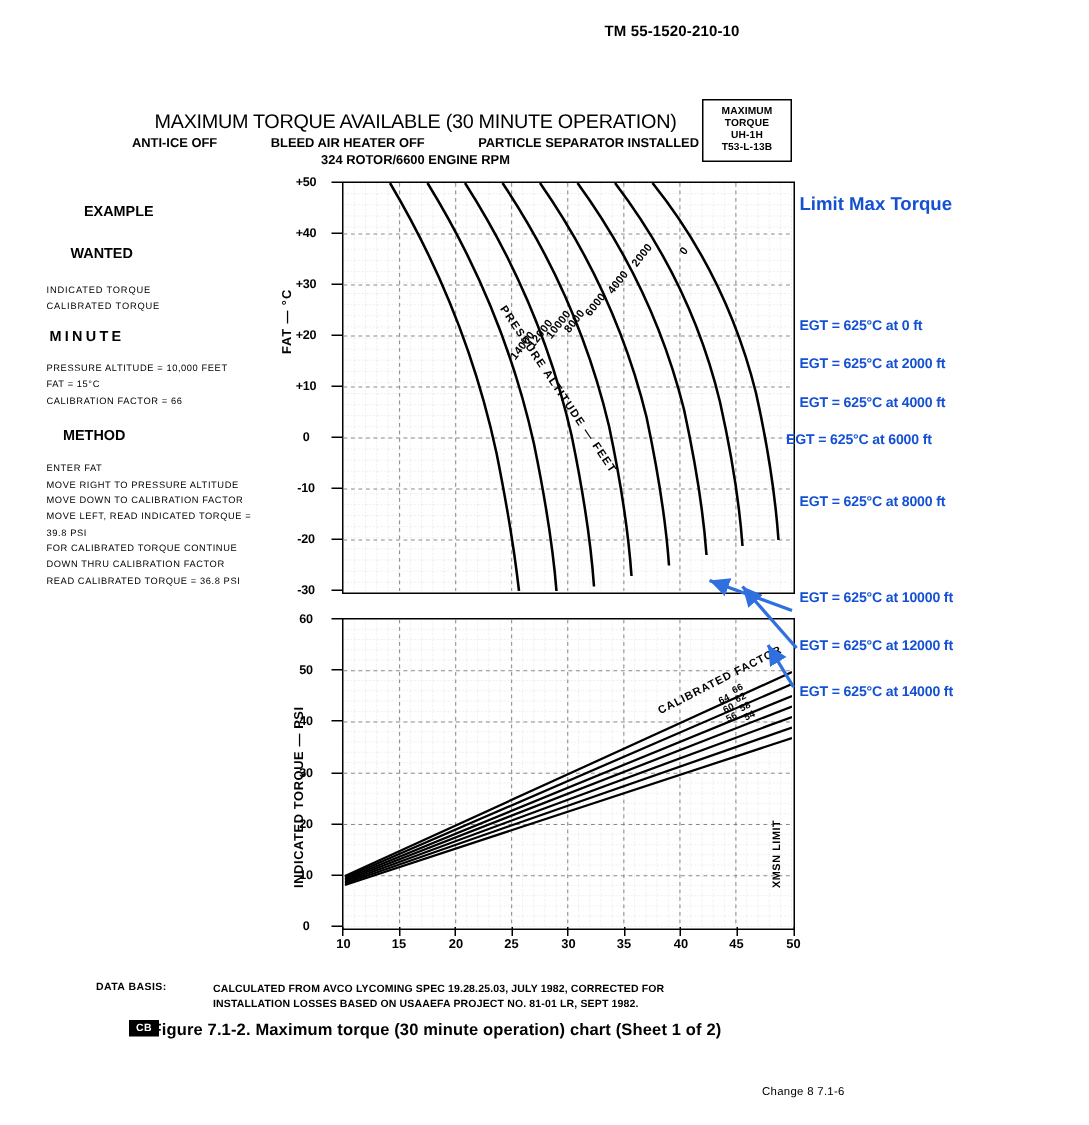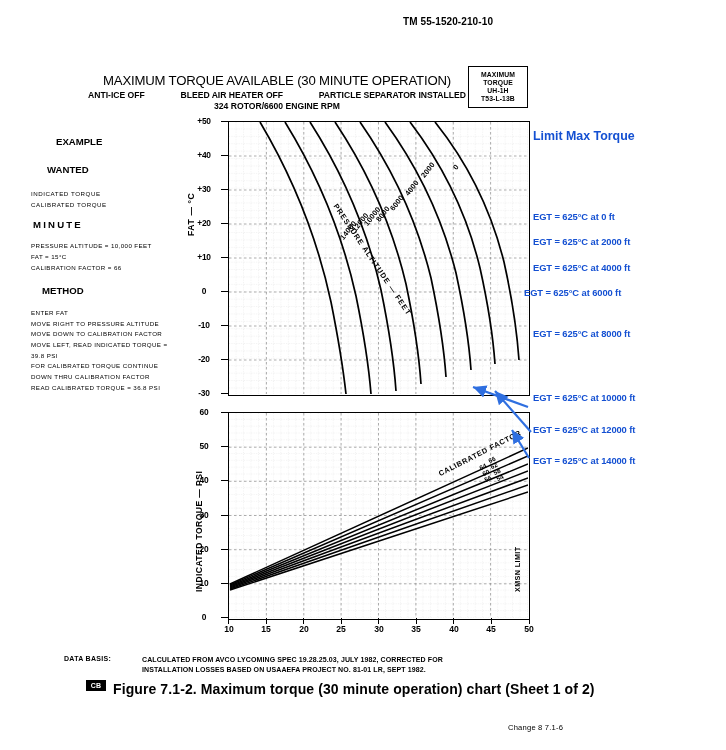--- a/index.html
+++ b/index.html
@@ -63,21 +63,21 @@
 
   
   #ann-title{left:533px;top:128px;width:190px;color:#1450d2;font-size:12.4px;font-weight:bold;line-height:1.42;}
   .ann{position:absolute;color:#1450d2;font-size:9.4px;font-weight:bold;white-space:nowrap;letter-spacing:-.1px;}
 
   
   #data-basis-lbl{left:64px;top:655px;font-size:7px;font-weight:bold;letter-spacing:.3px;}
   #data-basis-txt{left:142px;top:655px;font-size:7px;font-weight:bold;line-height:1.45;letter-spacing:.1px;}
   #cb-box{left:86px;top:680px;width:20px;height:11px;background:#000;color:#fff;font-size:7px;
     font-weight:bold;display:flex;align-items:center;justify-content:center;letter-spacing:.3px;}
-  #fig-caption{left:113px;top:681px;font-size:14px;font-weight:bold;letter-spacing:.1px;}
+  #fig-caption{left:101px;top:681px;font-size:11px;font-weight:bold;letter-spacing:.1px;}
   #page-footer{left:508px;top:723px;font-size:7.6px;letter-spacing:.2px;}
 </style>
 </head>
 <body>
 
 <div class="abs" id="tm-number">
   <span>TM 55-1520-210-10</span>
 </div>
 
 <div class="abs" id="chart-title">MAXIMUM TORQUE AVAILABLE (30 MINUTE OPERATION)</div>

